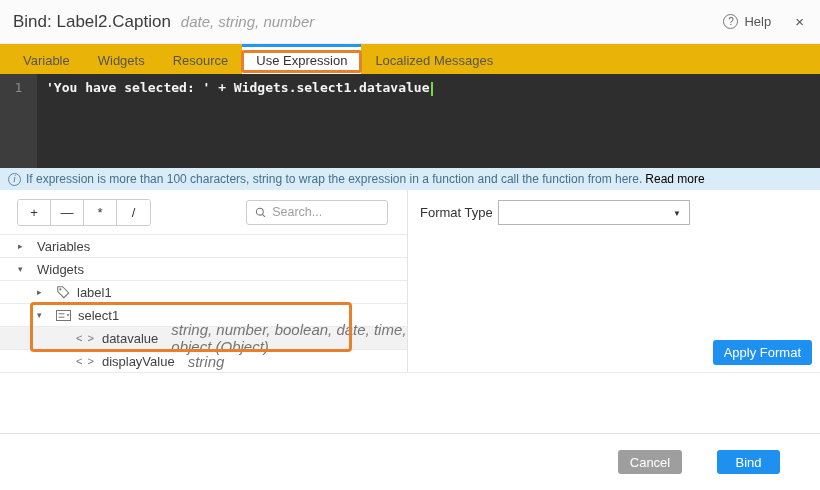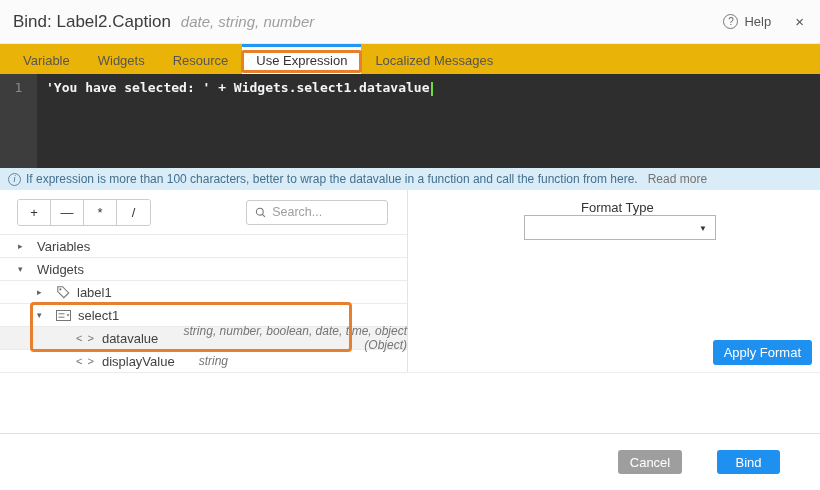--- a/index.html
+++ b/index.html
@@ -33,21 +33,21 @@
   .code-area { padding:6px 0 0 9px; color:#f4f4f4; font-weight:bold; white-space:pre; }
   .cursor { display:inline-block; width:2px; height:14px; background:#6fdc3c;
             vertical-align:middle; margin-left:1px; }
 
   
   .infobar { height:22px; background:#d9ecf8; display:flex; align-items:center;
              padding:0 8px; font-size:12px; color:#44708e; flex:0 0 22px; }
   .info-circle { width:13px; height:13px; border:1px solid #5d87a5; border-radius:50%;
                  font-size:9px; font-style:italic; display:flex; align-items:center;
                  justify-content:center; margin-right:5px; flex:0 0 13px; }
-  .read-more { color:#737373; margin-left:10px; cursor:pointer; }
+  .read-more { color:#000000; margin-left:3px; cursor:pointer; }
 
   
   .workspace { height:183px; display:flex; flex:0 0 183px; border-bottom:1px solid #ededed; }
   .left-panel { width:408px; border-right:1px solid #e3e3e3; display:flex; flex-direction:column; }
   .toolbar { height:44px; display:flex; align-items:center; justify-content:space-between;
              padding:0 19px 0 17px; flex:0 0 44px; }
   .ops { display:flex; border:1px solid #ccc; border-radius:3px; background:#fff; overflow:hidden; }
   .op { width:33px; height:25px; line-height:25px; text-align:center; font-size:13px;
         color:#333; border-right:1px solid #ccc; cursor:pointer; background:#fff; }
   .op:last-child { border-right:none; }
@@ -60,26 +60,26 @@
   .tree { flex:1; position:relative; border-top:1px solid #ebebeb; }
   .trow { height:23px; display:flex; align-items:center; border-bottom:1px solid #ebebeb;
           font-size:13px; color:#424242; cursor:pointer; background:#fff; }
   .trow.lvl0 { padding-left:18px; }
   .trow.lvl1 { padding-left:37px; }
   .trow.lvl2 { padding-left:76px; }
   .trow.sel { background:#f2f2f2; }
   .caret { width:12px; font-size:9px; color:#616161; margin-right:7px; flex:0 0 12px; }
   .node-icon { margin-right:7px; display:flex; align-items:center; }
   .angle-icon { font-size:11px; color:#757575; margin-right:7px; letter-spacing:1px; }
-  .ttype { font-style:italic; color:#757575; font-size:12px; margin-left:24px;text-align:right; }
+  .ttype { font-style:italic; color:#757575; font-size:15px; margin-left:13px; }
   .tree-annot { position:absolute; left:30px; top:67px; width:322px; height:50px;
                 border:3px solid #e8802b; border-radius:4px; pointer-events:none; z-index:2; }
 
   .right-panel { flex:1; display:flex; flex-direction:column; }
-  .format-row { display:flex; align-items:center; padding:10px 0 0 12px;flex-direction:column; }
+  .format-row { display:flex; align-items:center; padding:10px 0 0 12px; }
   .format-label { font-size:13px; color:#333; width:78px; }
   .select-box { width:192px; height:25px; border:1px solid #b5b5b5; background:#fff;
                 position:relative; cursor:pointer; }
   .select-caret { position:absolute; right:8px; top:8px; font-size:8px; color:#333; }
   .apply-row { margin-top:auto; display:flex; justify-content:flex-end; padding:0 8px 7px 0; }
   .btn { border:none; border-radius:3px; font-size:13px; cursor:pointer;
          font-family:"Liberation Sans", sans-serif; }
   .btn-blue { background:#1e90f0; color:#fff;text-align:center; }
   .btn-apply { padding:5px 11px; }
 
@@ -127,21 +127,21 @@
 
   <div class="editor">
     <div class="gutter">
       <span>1</span>
     </div>
     <div class="code-area"><span>'You have selected: ' + Widgets.select1.datavalue</span><span class="cursor"></span></div>
   </div>
 
   <div class="infobar">
     <span class="info-circle">i</span>
-    <span>If expression is more than 100 characters, better to wrap the datavalue in a function and call the function from here.</span>
+    <span>If expression is more than 100 characters, string to wrap the expression in a function and call the function from here.</span>
     <span class="read-more">Read more</span>
   </div>
 
   <div class="workspace">
 
     <div class="left-panel">
       <div class="toolbar">
         <div class="ops">
           <div class="op">+</div>
           <div class="op">—</div>

